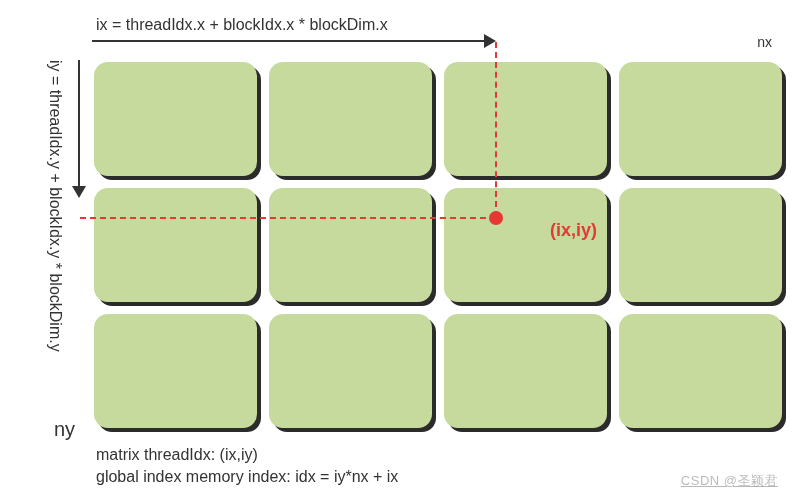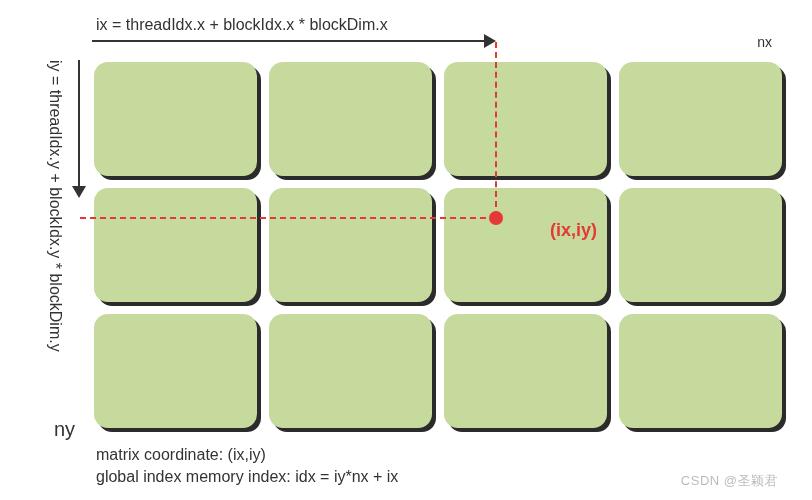--- a/index.html
+++ b/index.html
@@ -155,20 +155,21 @@
   }
 
   
   .watermark {
     position: absolute;
     right: 14px;
     bottom: 10px;
     font-size: 13px;
     color: rgba(0,0,0,0.28);
     letter-spacing: 0.5px;
+    text-decoration: underline;
   }
 </style>
 </head>
 <body>
 
 <div class="container">
 
   <div class="ix-label">ix = threadIdx.x + blockIdx.x * blockDim.x</div>
   <div class="ix-axis"></div>
   <div class="ix-arrow"></div>
@@ -229,17 +230,17 @@
         <div class="block"></div>
       </div>
     </div>
 
   <div class="v-dash" style="left:495px; top:42px; height:175px;"></div>
 
   <div class="h-dash" style="left:80px; top:217px; width:416px;"></div>
   <div class="point" style="left:496px; top:218px;"></div>
   <div class="point-label" style="left:510px; top:220px;margin-left:40px;">(ix,iy)</div>
 
-  <div class="caption1">matrix coordinate: (ix,iy)</div>
+  <div class="caption1">matrix threadIdx: (ix,iy)</div>
   <div class="caption2">global index memory index: idx = iy*nx + ix</div>
 
   <div class="watermark">CSDN @圣颖君</div>
 </div>
 
 </body></html>

